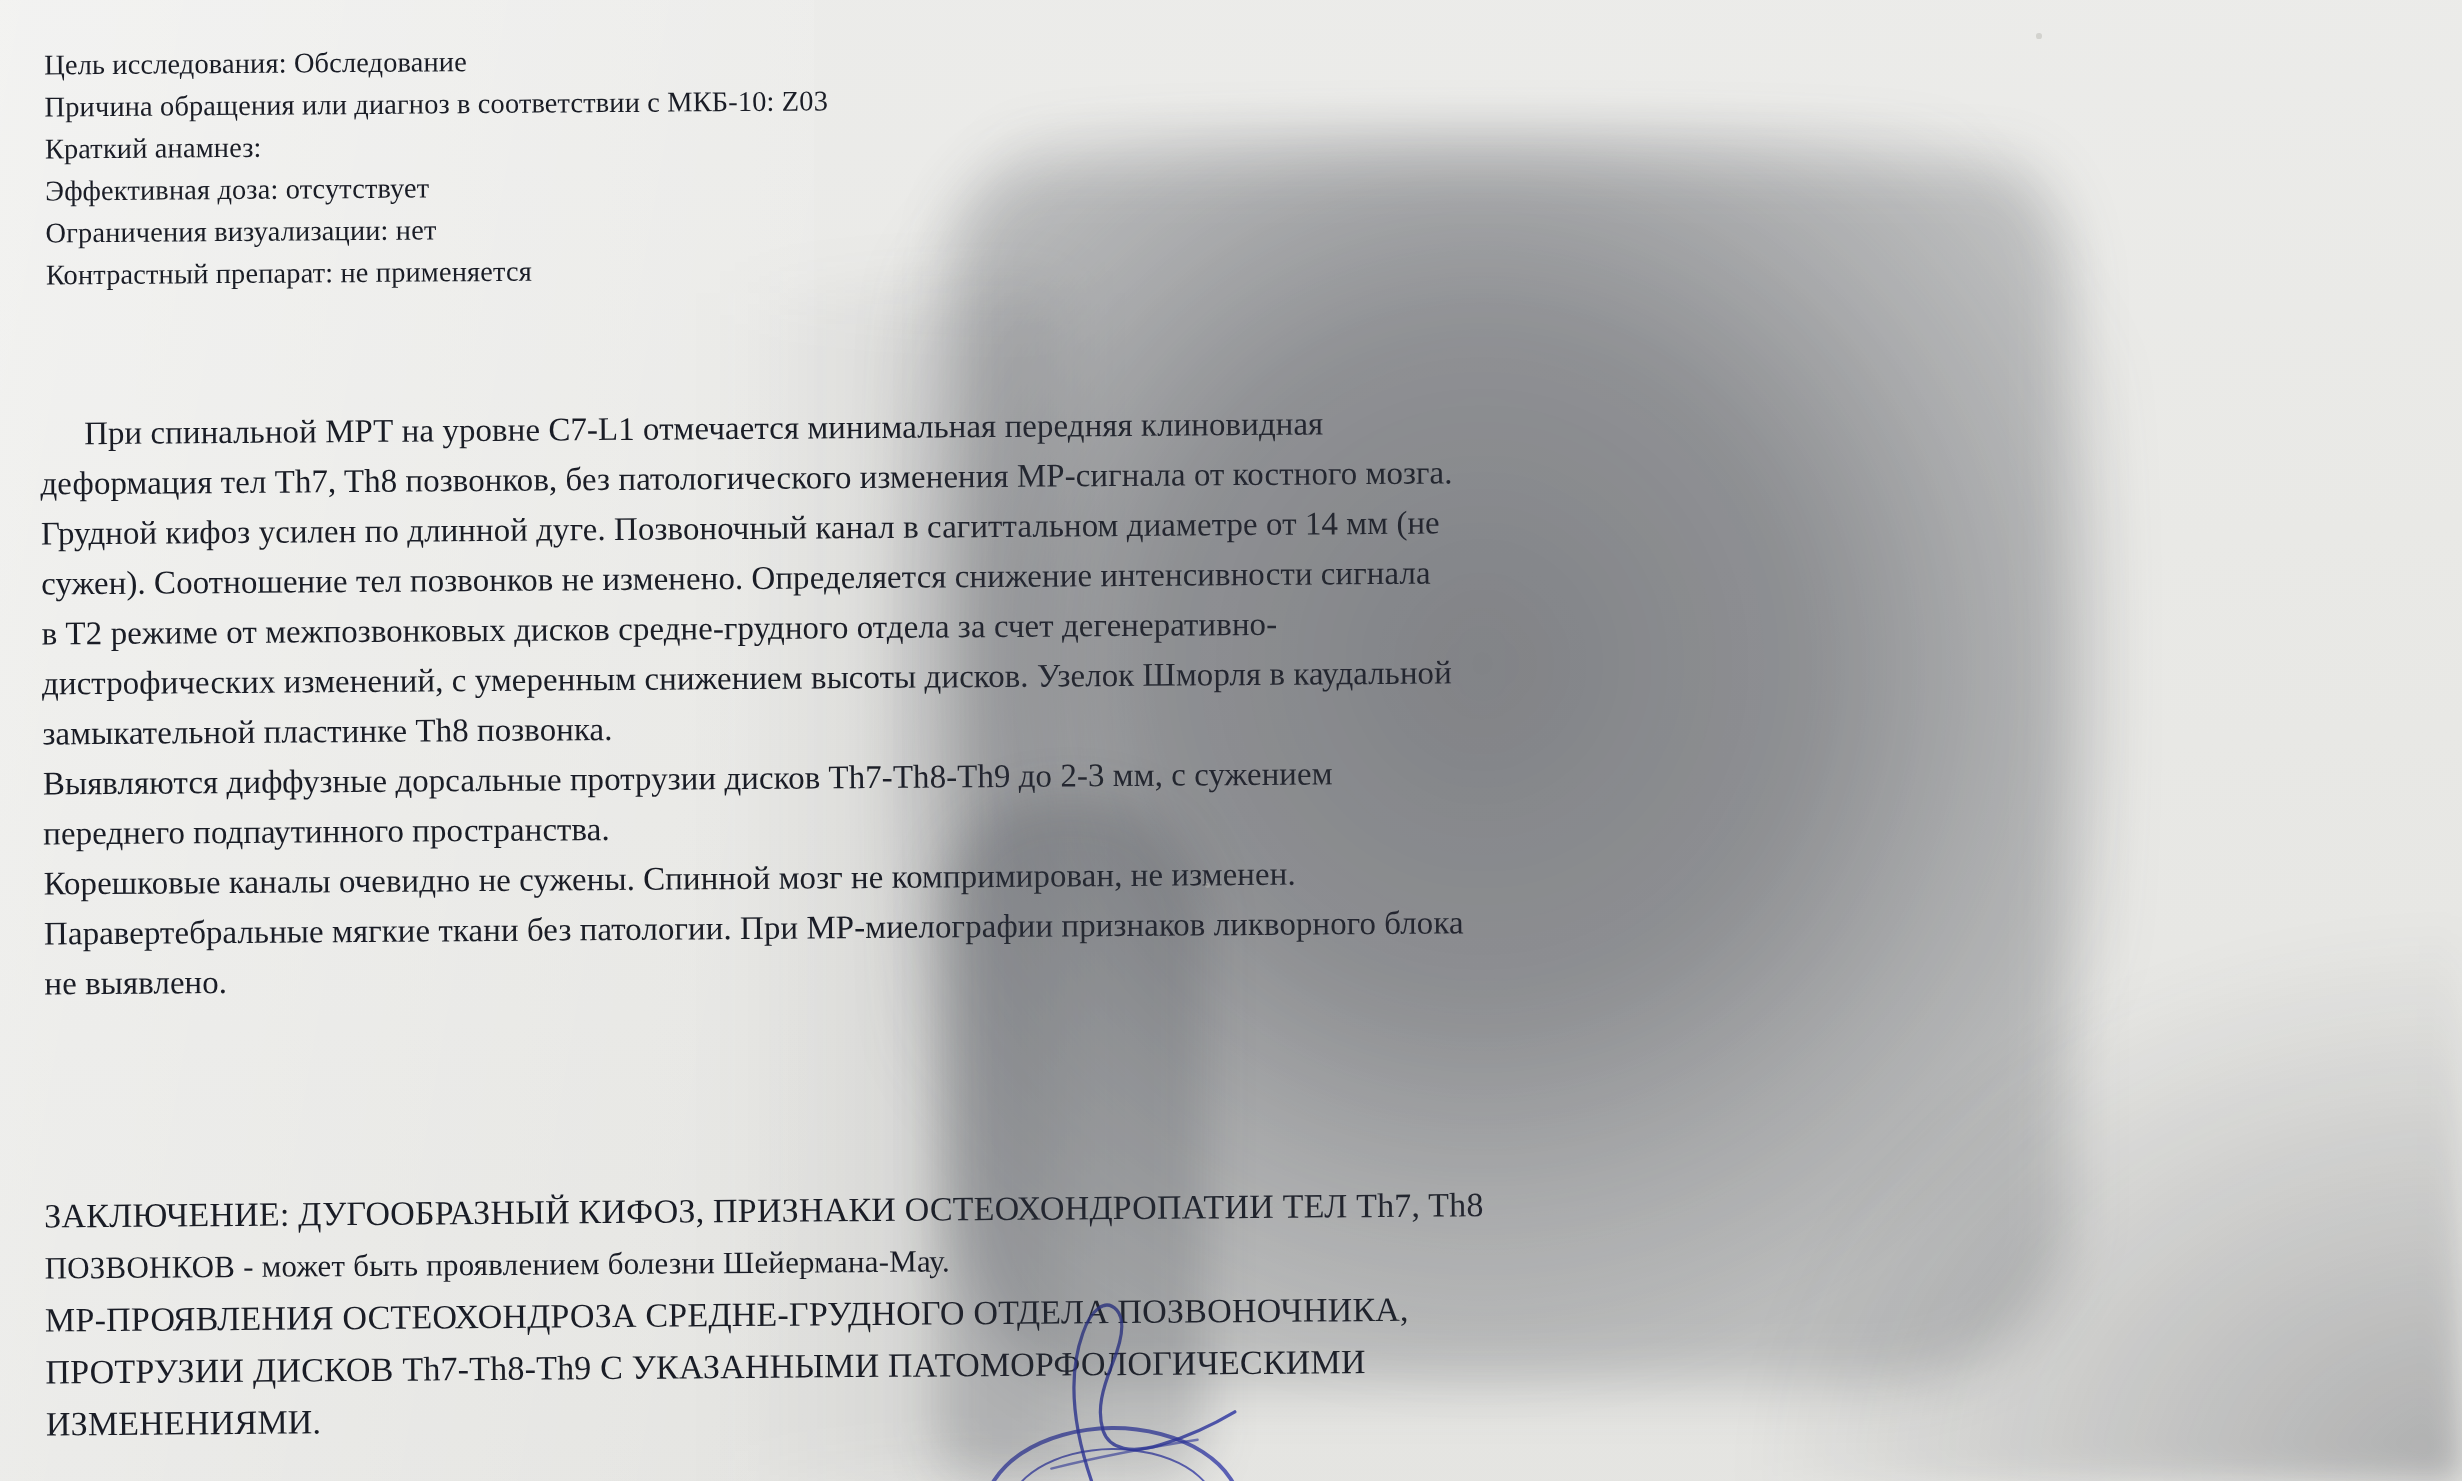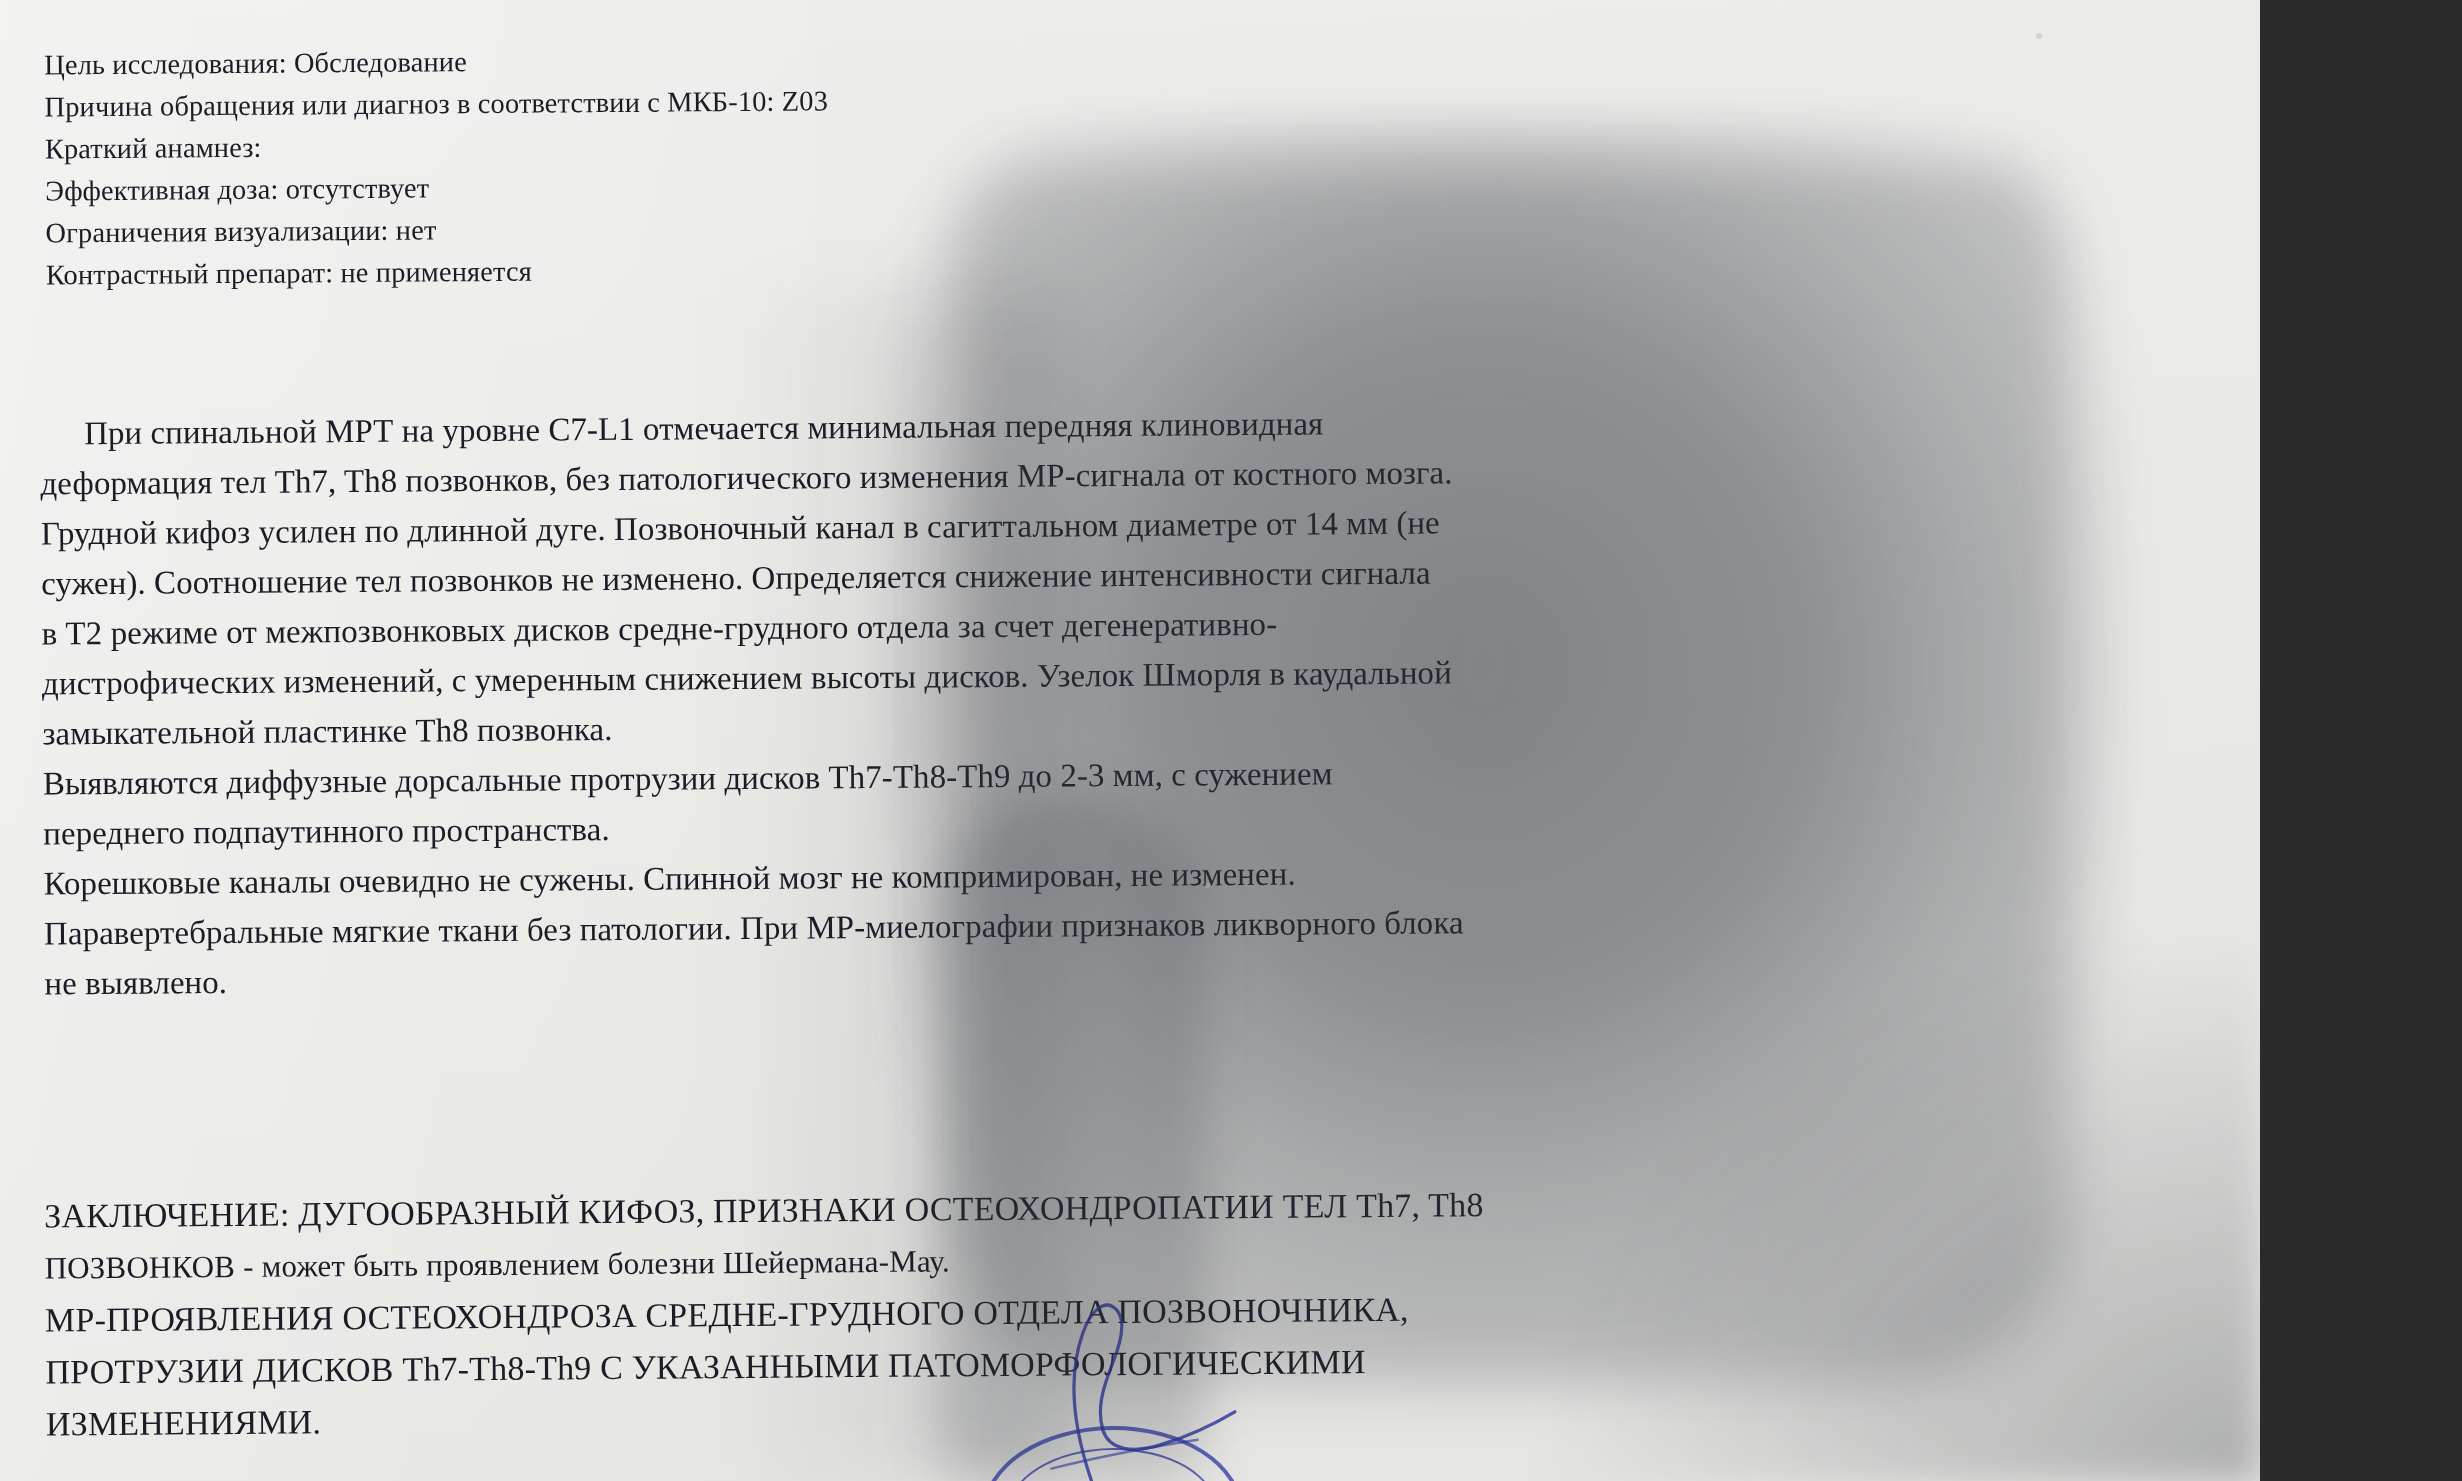--- a/index.html
+++ b/index.html
@@ -2,21 +2,21 @@
 <html lang="ru" style="font-size:13px"><head>
 <meta charset="utf-8">
 <style>
   html, body {
     margin: 0;
     padding: 0;
     background: #2b2b2b;
   }
   #page {
     position: relative;
-    width: 2260px;
+    width: 2462px;
     height: 1481px;
     overflow: hidden;
     background: #d7d7d3;
     font-family: "Liberation Serif", serif;
   }
 
   
   .paper {
     position: absolute;
     left: -33px;

